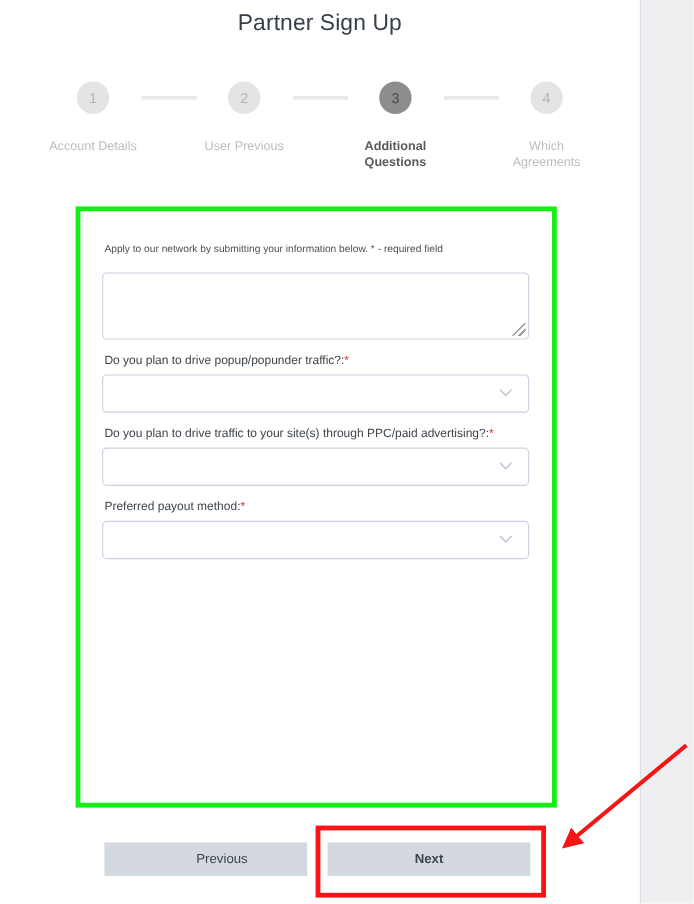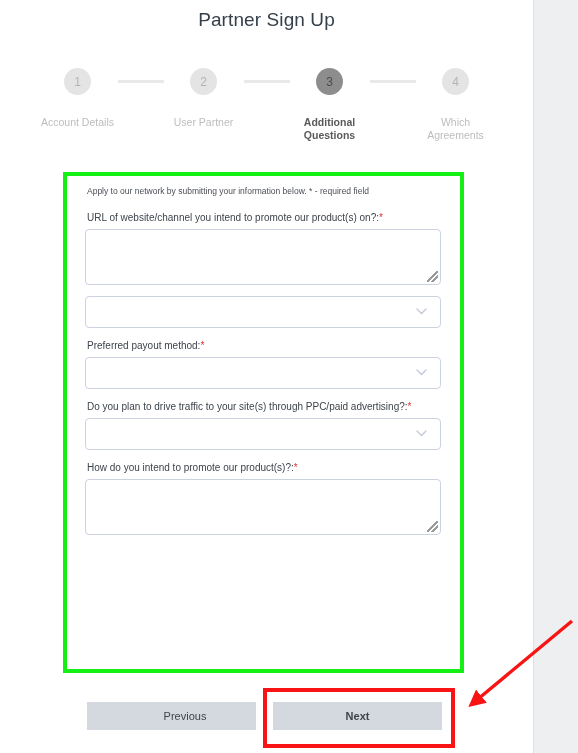--- a/index.html
+++ b/index.html
@@ -106,20 +106,21 @@
     top: 172px;
     left: 63px;
     width: 401px;
     height: 501px;
     box-sizing: border-box;
     border: 4px solid #14f014;
     background: #ffffff;
   }
   .form-inner {
     padding: 9px 18px 0 18px;
+    margin-top: 16px;
   }
   .intro {
     font-size: 8.5px;
     color: #4a4f55;
     margin: 0 0 14px 2px;
     line-height: 12px;
   }
   .req { color: #e03131; }
 
   .field { margin-bottom: 11px; }
@@ -218,21 +219,21 @@
   <div class="stepper">
 
     <div class="step">
       <div class="step-circle">1</div>
       <div class="step-label">Account Details</div>
     </div>
     <div class="step-line"></div>
 
     <div class="step">
       <div class="step-circle">2</div>
-      <div class="step-label">User Partner</div>
+      <div class="step-label">User Previous</div>
     </div>
     <div class="step-line"></div>
 
     <div class="step active">
       <div class="step-circle">3</div>
       <div class="step-label">Additional Questions</div>
     </div>
     <div class="step-line"></div>
 
     <div class="step">
@@ -241,66 +242,60 @@
     </div>
 
   </div>
 
   <div class="form-area">
     <div class="form-inner">
 
       <p class="intro"><span>Apply to our network by submitting your information below. * - required field</span></p>
 
       <div class="field">
-        <div class="field-label"><span>URL of website/channel you intend to promote our product(s) on?:</span><span class="req">*</span></div>
         <div class="textarea-box">
           <div class="resize-grip"></div>
         </div>
       </div>
 
       <div class="field">
+        <div class="field-label"><span>Do you plan to drive popup/popunder traffic?:</span><span class="req">*</span></div>
+        <div class="select-box">
+          <span class="chev">
+            <svg viewBox="0 0 11 7" width="11" height="7">
+                <path d="M1 1 L5.5 5.6 L10 1" fill="none" stroke="#c6cbdb" stroke-width="1.4" stroke-linecap="round"></path>
+              </svg>
+          </span>
+        </div>
+      </div>
+
+      <div class="field">
+        <div class="field-label"><span>Do you plan to drive traffic to your site(s) through PPC/paid advertising?:</span><span class="req">*</span></div>
         <div class="select-box">
           <span class="chev">
             <svg viewBox="0 0 11 7" width="11" height="7">
                 <path d="M1 1 L5.5 5.6 L10 1" fill="none" stroke="#c6cbdb" stroke-width="1.4" stroke-linecap="round"></path>
               </svg>
           </span>
         </div>
       </div>
 
       <div class="field">
         <div class="field-label"><span>Preferred payout method:</span><span class="req">*</span></div>
         <div class="select-box">
           <span class="chev">
             <svg viewBox="0 0 11 7" width="11" height="7">
                 <path d="M1 1 L5.5 5.6 L10 1" fill="none" stroke="#c6cbdb" stroke-width="1.4" stroke-linecap="round"></path>
               </svg>
           </span>
         </div>
       </div>
 
-      <div class="field">
-        <div class="field-label"><span>Do you plan to drive traffic to your site(s) through PPC/paid advertising?:</span><span class="req">*</span></div>
-        <div class="select-box">
-          <span class="chev">
-            <svg viewBox="0 0 11 7" width="11" height="7">
-                <path d="M1 1 L5.5 5.6 L10 1" fill="none" stroke="#c6cbdb" stroke-width="1.4" stroke-linecap="round"></path>
-              </svg>
-          </span>
-        </div>
-      </div>
-
-
-
-      <div class="field">
-        <div class="field-label"><span>How do you intend to promote our product(s)?:</span><span class="req">*</span></div>
-        <div class="textarea-box">
-          <div class="resize-grip"></div>
-        </div>
-      </div>
+
+
 
     </div>
   </div>
 
   <div class="footer">
     <button class="btn btn-prev">Previous</button>
     <button class="btn btn-next">Next</button>
   </div>
 
 </div>

